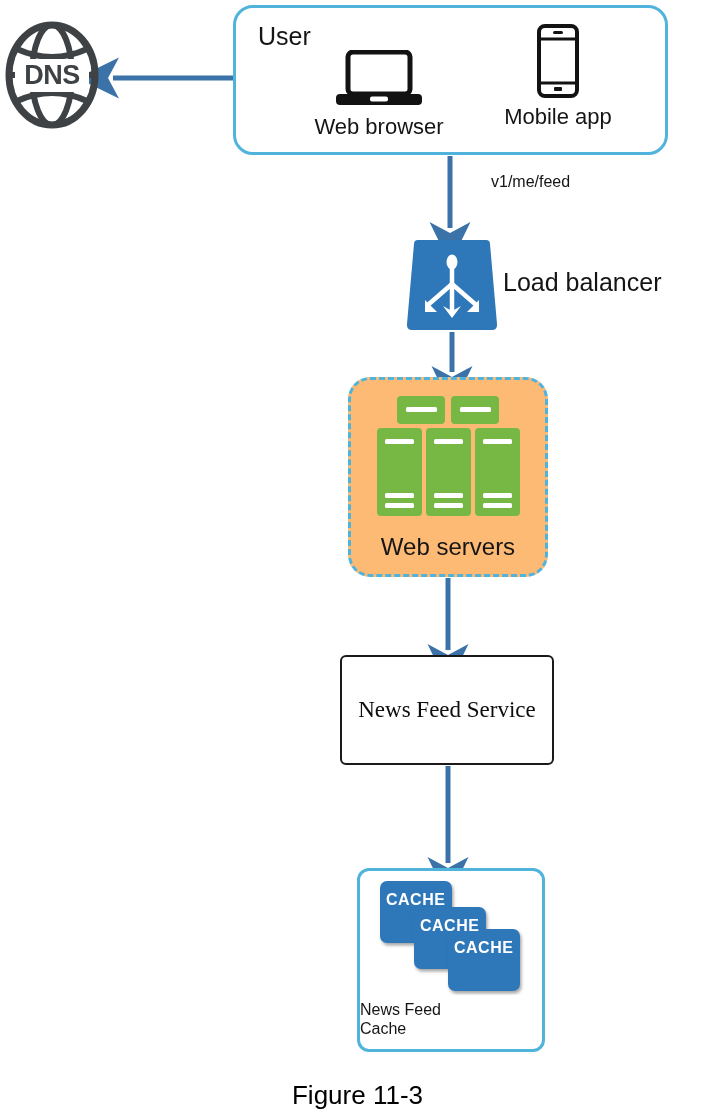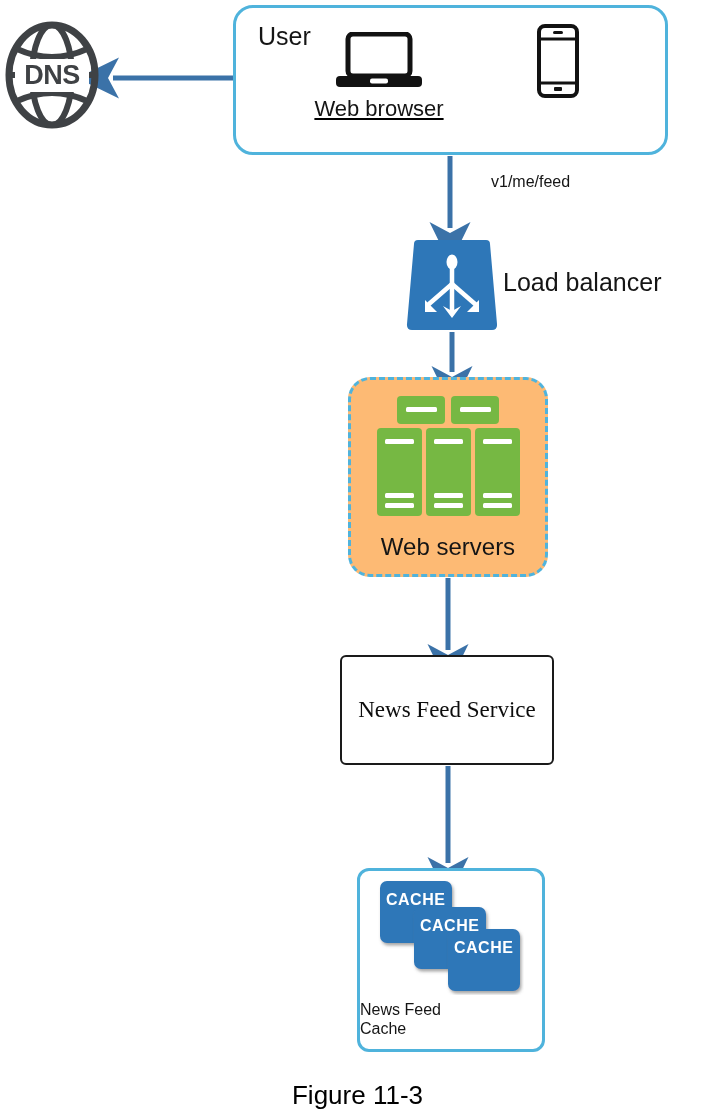--- a/index.html
+++ b/index.html
@@ -44,21 +44,21 @@
     position: absolute;
     left: 22px; top: 14px;
     font-size: 25px;
     color: #151515;
     white-space: nowrap;
   }
   .device {
     position: absolute;
     text-align: center;
   }
-  #device-web { left: 48px; top: 20px; width: 190px; text-decoration: underline; }
+  #device-web { left: 48px; top: 38px; width: 190px; }
   #device-mobile { left: 232px; top: 10px; width: 180px; }
   .device-label {
     font-size: 22px;
     color: #151515;
     white-space: nowrap;
     margin-top: 6px;
   }
   .device-art { height: 62px; display: flex; align-items: flex-end; justify-content: center; }
   #device-mobile .device-art { height: 80px; }
 
@@ -230,20 +230,21 @@
     <div class="device" id="device-mobile">
       <div class="device-art">
         <svg width="44" height="74" viewBox="0 0 44 74">
           <rect x="3" y="2" width="38" height="70" rx="6" ry="6" fill="#ffffff" stroke="#121212" stroke-width="4"></rect>
           <line x1="5" y1="15" x2="39" y2="15" stroke="#121212" stroke-width="3"></line>
           <line x1="5" y1="59" x2="39" y2="59" stroke="#121212" stroke-width="3"></line>
           <rect x="17" y="7" width="10" height="3" rx="1.5" ry="1.5" fill="#121212"></rect>
           <rect x="18" y="63" width="8" height="4" rx="1" ry="1" fill="#121212"></rect>
         </svg>
       </div>
+      <div class="device-label">Mobile app</div>
     </div>
   </div>
 
   <div class="node" id="edge-label-feed">v1/me/feed</div>
 
   <div class="node" id="lb-node">
     <svg width="94" height="94" viewBox="0 0 94 94">
       <path d="M9,6 Q9,2 13,2 L81,2 Q85,2 85,6 L92,86 Q92.5,92 87,92 L7,92 Q1.5,92 2,86 Z" fill="#2E77B8"></path>
       <g stroke="#ffffff" stroke-width="4.5" fill="none" stroke-linecap="round">
         <ellipse cx="47" cy="24" rx="5.5" ry="7.5" fill="#ffffff" stroke="none"></ellipse>

